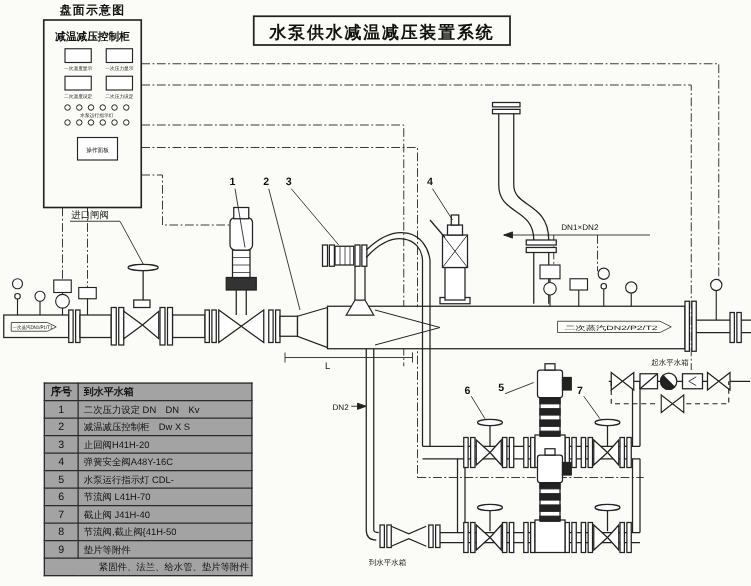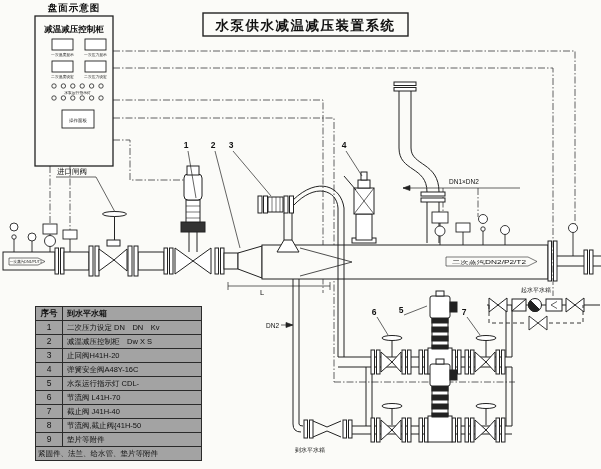--- a/index.html
+++ b/index.html
@@ -17,21 +17,21 @@
     border-collapse:collapse;table-layout:fixed;
     font-size:7.5px;line-height:1;background:#a3a3a3;
   }
   .supply-table th,.supply-table td{
     border:1px solid #2a2a2a;padding:2px 2px;height:9px;
     white-space:nowrap;overflow:hidden;color:#111;
   }
   .supply-table th{font-weight:bold;text-align:center;font-size:8px;}
   .supply-table .c-no{width:22px;text-align:center;font-size:8.5px;}
   .supply-table .c-item{text-align:left;padding-left:4px;}
-  .supply-table .footer-cell{text-align:left;font-size:7.5px;}
+  .supply-table .footer-cell{text-align:right;font-size:7.5px;}
 </style>
 </head>
 <body>
 
 <div class="stage">
 
 <svg width="601" height="469" viewBox="0 0 601 469">
 
   <g stroke="#3a3a3a" stroke-width="0.8" fill="none" stroke-dasharray="7 2 1.5 2">
     <polyline points="113,51 575,51 575,224"></polyline>

